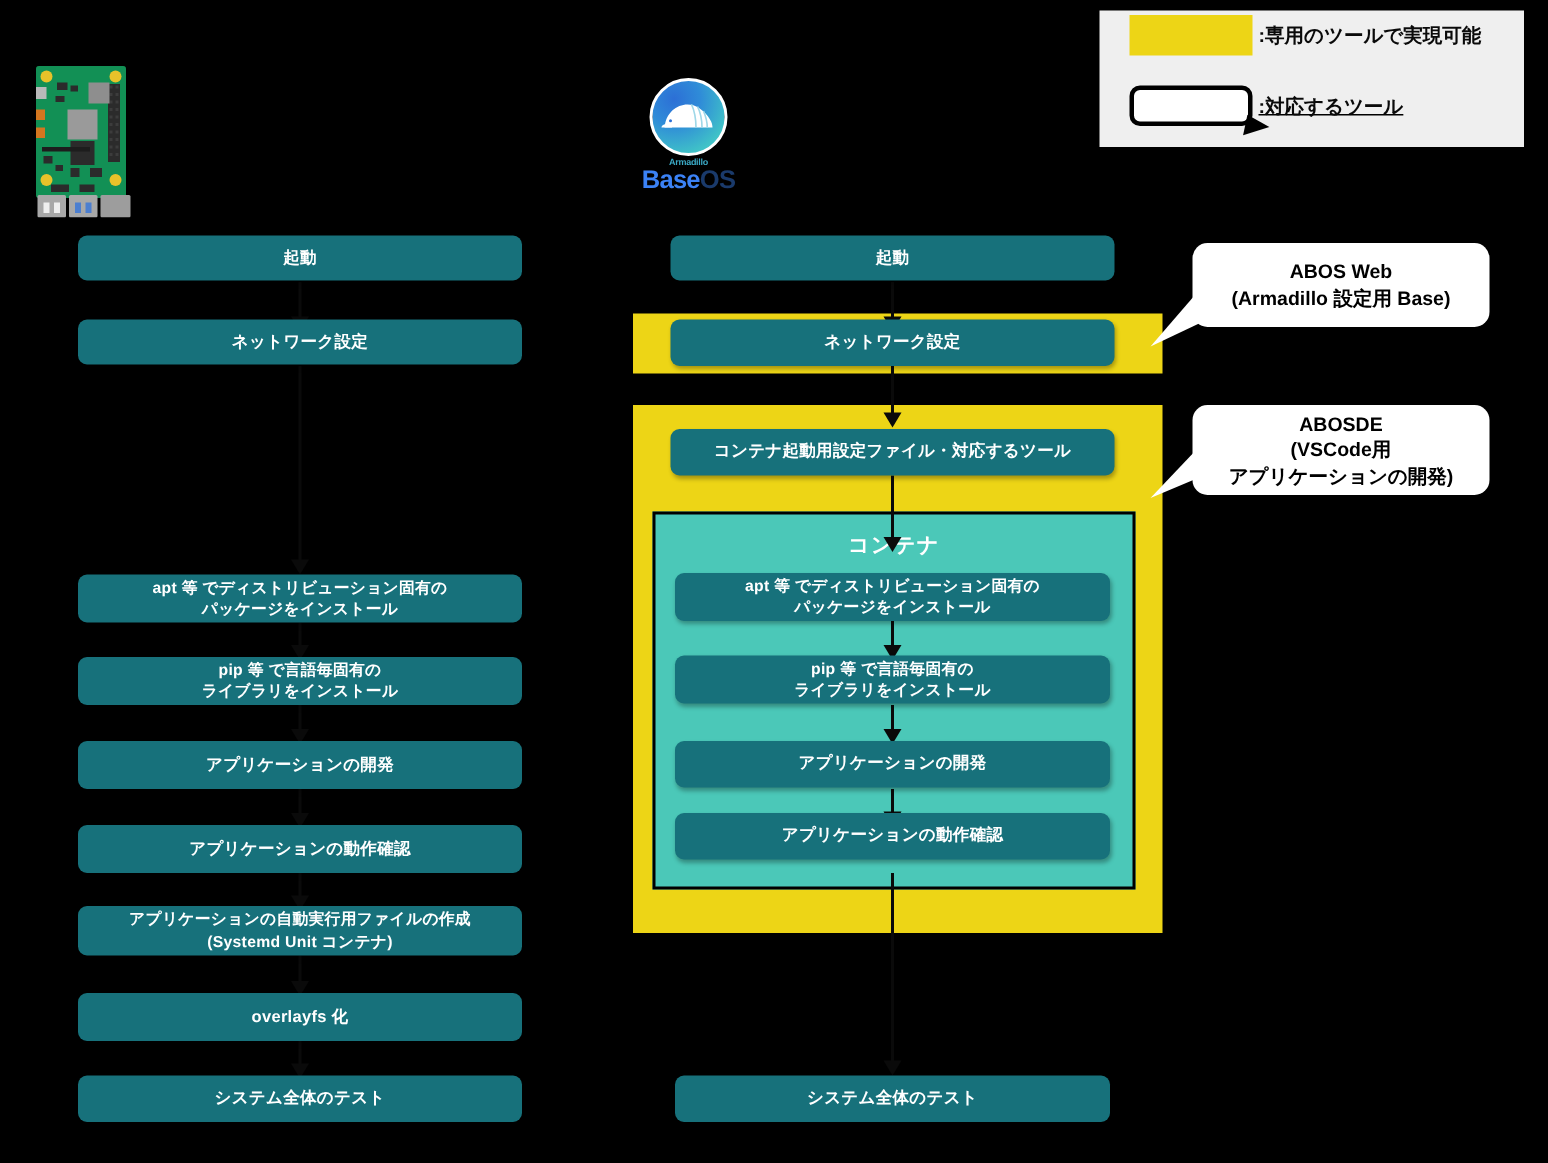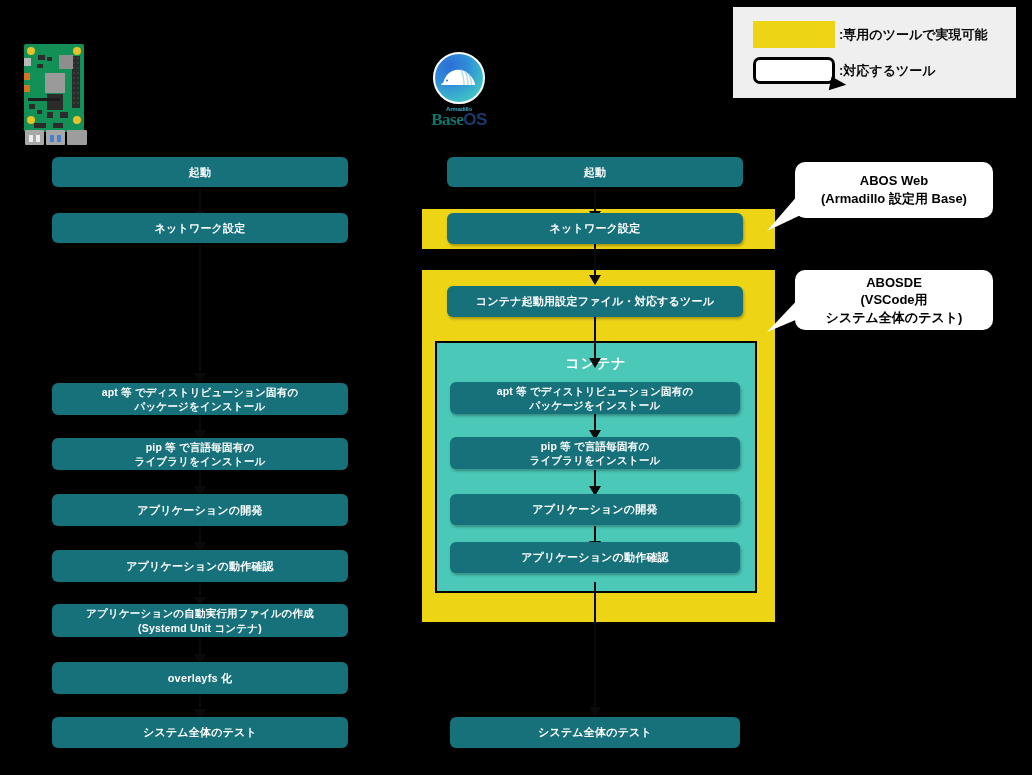--- a/index.html
+++ b/index.html
@@ -84,22 +84,22 @@
     left: 733px; top: 7px;
     width: 283px; height: 91px;
     background: #EFEFEF;
     box-sizing: border-box;
   }
   .legend-row {
     position: absolute;
     display: flex;
     align-items: center;
   }
-  #legend-row-yellow { left: 20px; top: 14px; }
-  #legend-row-callout { left: 20px; top: 50px; }
+  #legend-row-yellow { left: 20px; top: 3px; }
+  #legend-row-callout { left: 20px; top: 50px; text-decoration: underline; }
   .legend-swatch {
     width: 82px; height: 27px;
     background: #EDD516;
   }
   .legend-bubble {
     width: 82px; height: 27px;
     background: #ffffff;
     border: 3px solid #000000;
     border-radius: 7px;
     box-sizing: border-box;
@@ -179,21 +179,21 @@
     letter-spacing: -0.2px;
     display: block;
   }
   .wm-base-os {
     font-size: 17px;
     font-weight: bold;
     letter-spacing: -0.5px;
     display: block;
     margin-top: -1px;
   }
-  .wm-base { color: #0f766e; font-family: Liberation Serif, serif; }
+  .wm-base { color: #3b82f6; }
   .wm-os { color: #1A3A6B; }
 </style>
 </head>
 <body>
 
 <div id="legend">
   <div class="legend-row" id="legend-row-yellow">
     <div class="legend-swatch"></div>
     <div class="legend-text">:専用のツールで実現可能</div>
   </div>
@@ -373,17 +373,17 @@
   <span>ABOS Web</span>
   <span>(Armadillo 設定用 Base)</span>
 </div>
 <svg class="callout-tail" style="left:765px; top:185px; width:40px; height:50px;" viewBox="0 0 40 50">
   <path d="M40 2 L40 28 L2 46 Z" fill="#ffffff"></path>
 </svg>
 
 <div class="callout" style="left:795px; top:270px; width:198px; height:60px;">
   <span>ABOSDE</span>
   <span>(VSCode用</span>
-  <span>システム全体のテスト)</span>
+  <span>アプリケーションの開発)</span>
 </div>
 <svg class="callout-tail" style="left:765px; top:290px; width:40px; height:45px;" viewBox="0 0 40 45">
   <path d="M40 2 L40 26 L2 42 Z" fill="#ffffff"></path>
 </svg>
 
 </body></html>

